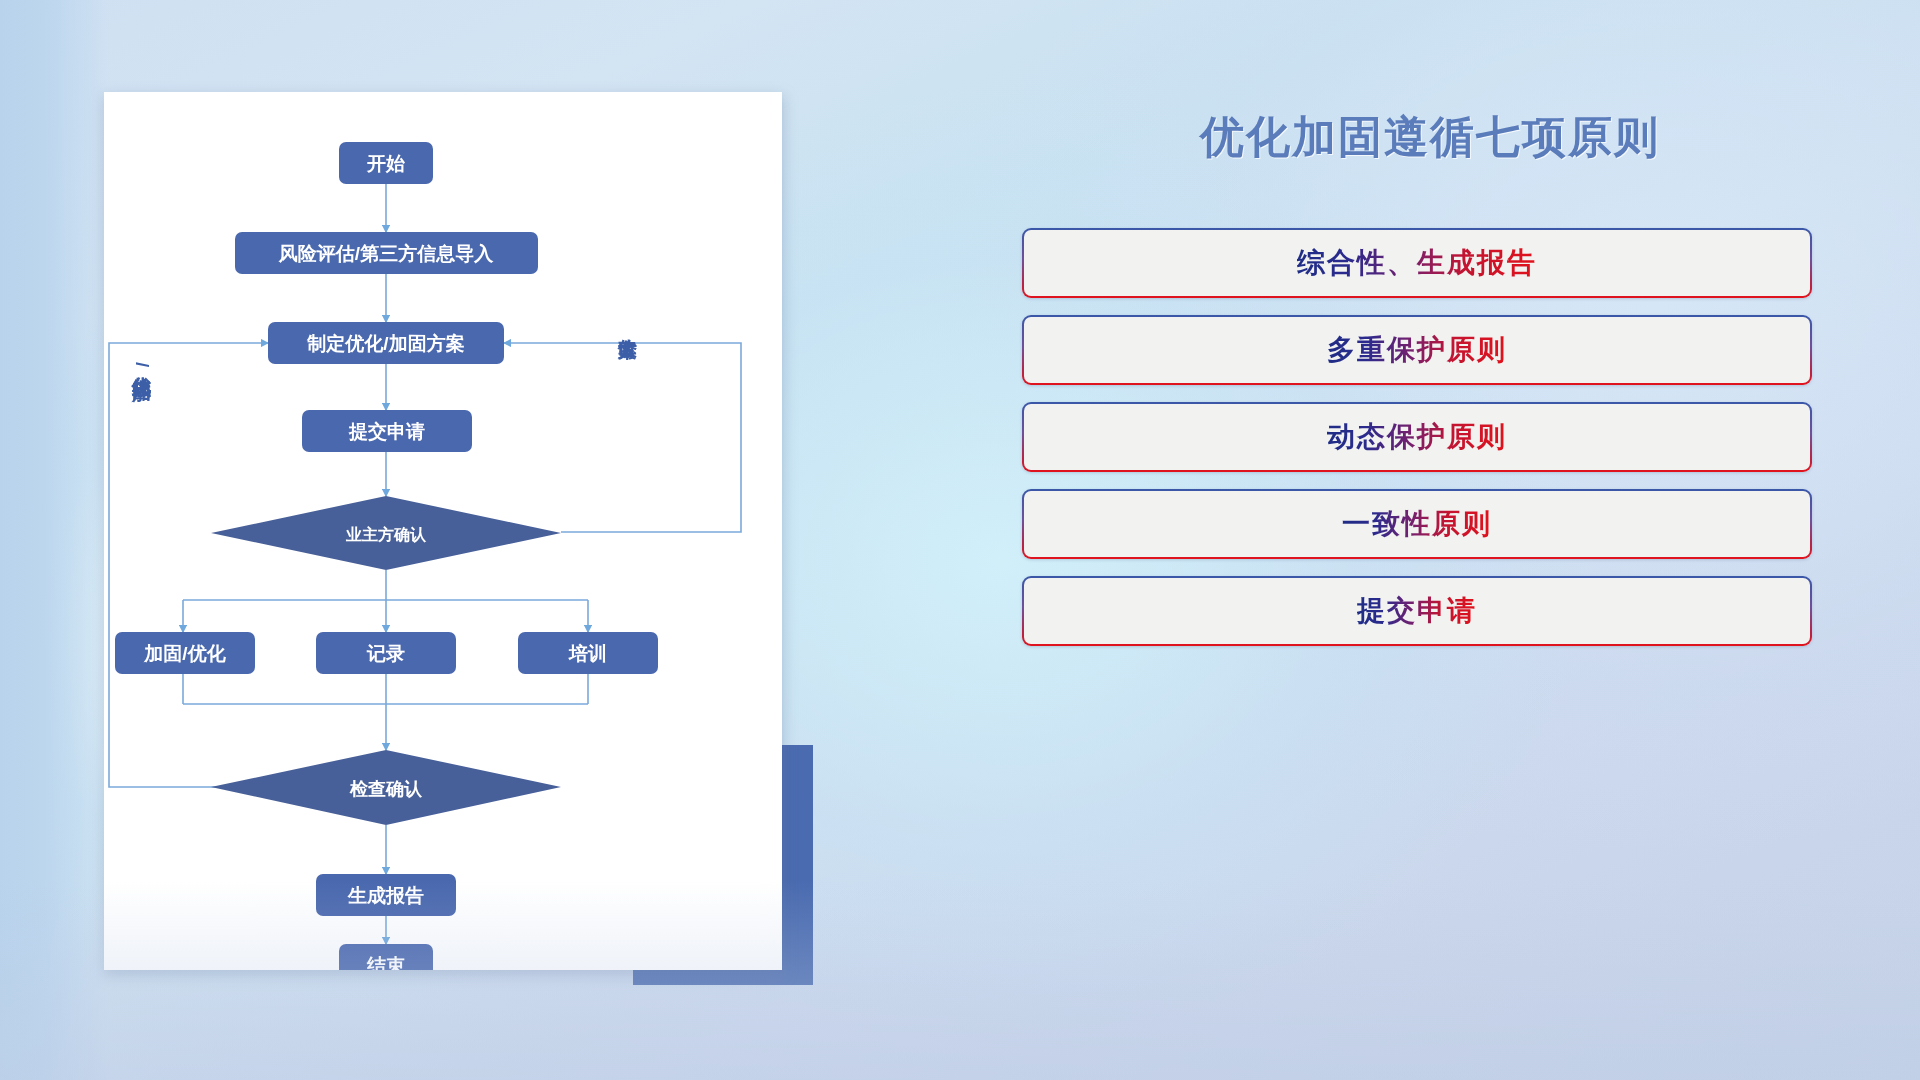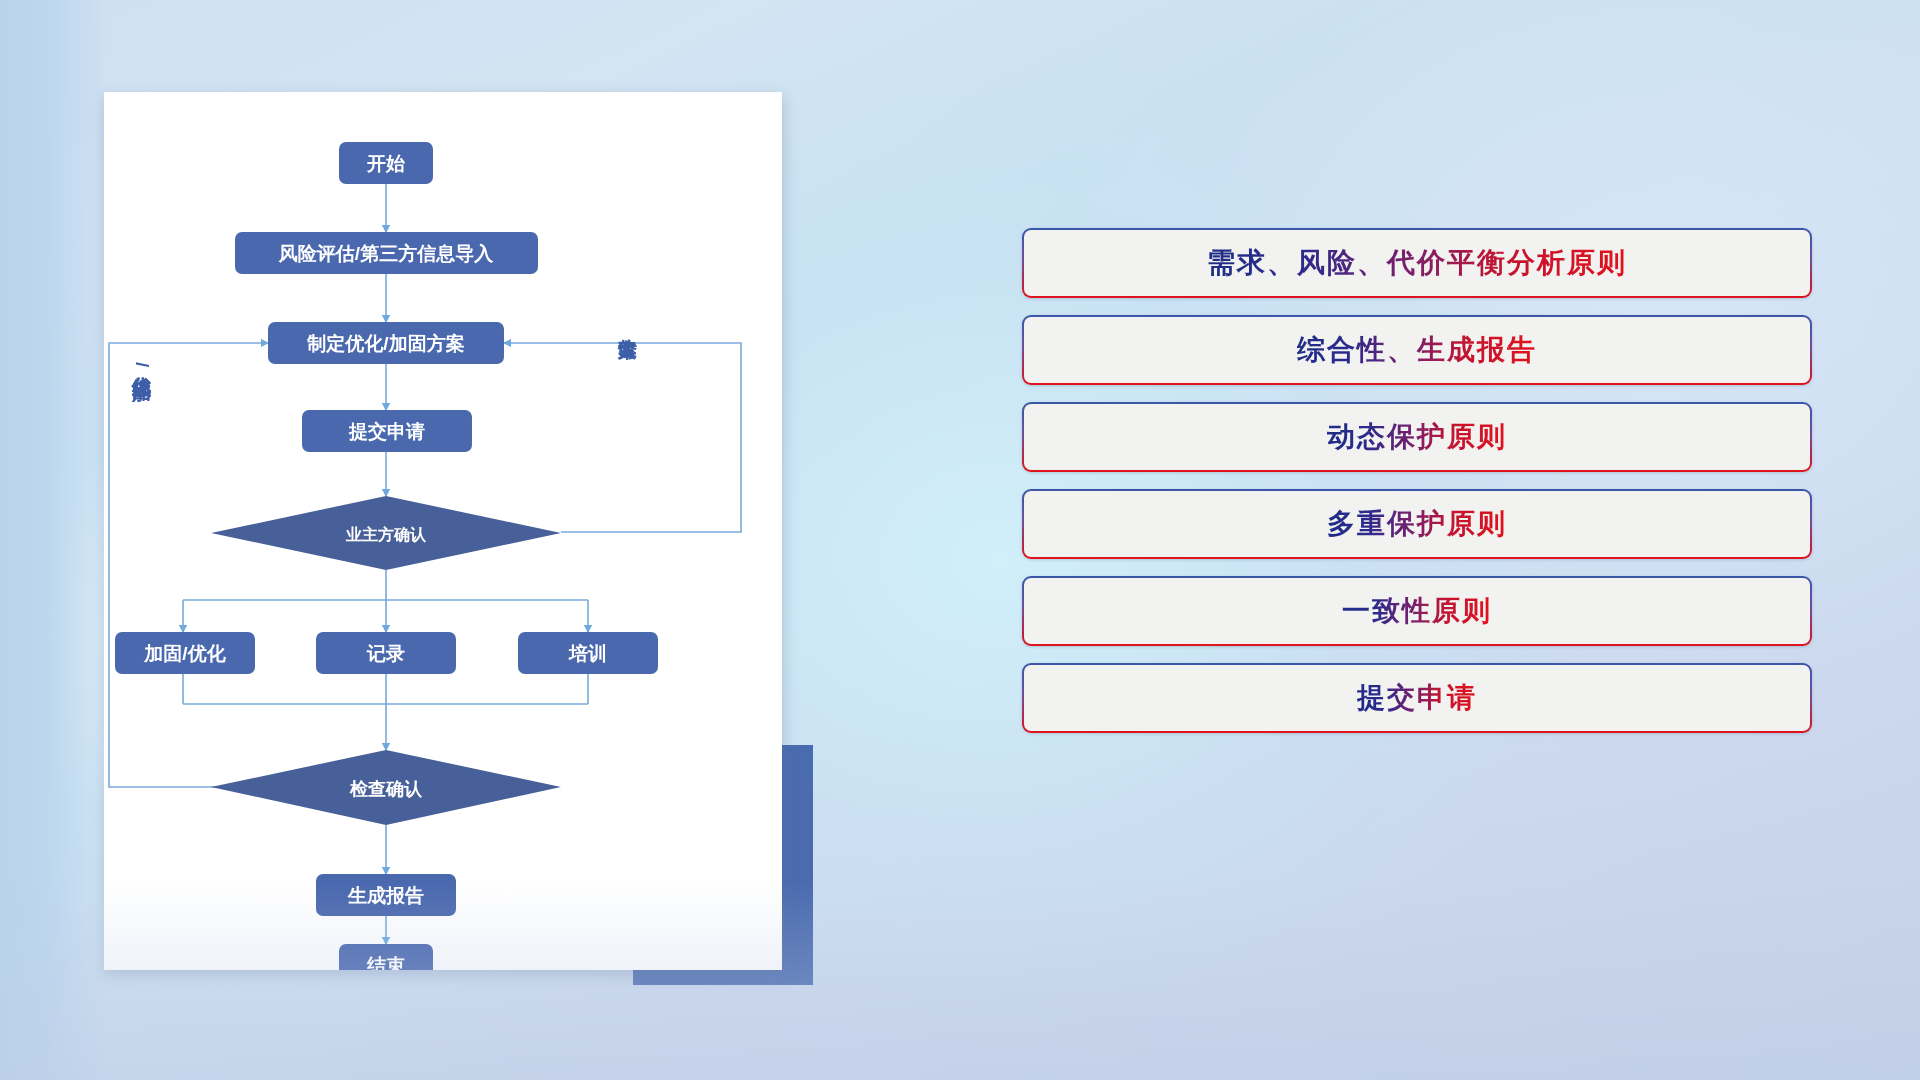--- a/index.html
+++ b/index.html
@@ -198,44 +198,40 @@
       </g>
 
       <text x="38" y="270" font-size="19" font-weight="bold" fill="#3d5fa8" writing-mode="tb" glyph-orientation-vertical="0" style="writing-mode: tb;" font-family="Liberation Sans, DejaVu Sans, sans-serif">继续优化/加固</text>
 
       <text x="524" y="232" font-size="19" font-weight="bold" fill="#3d5fa8" style="writing-mode: tb;" font-family="Liberation Sans, DejaVu Sans, sans-serif">方案修改</text>
     </svg>
   </div>
 
   <div id="right-pane">
 
+    <div id="deck-title">优化加固遵循七项原则</div>
 
     <div id="principle-list">
 
-      <div class="principle-card">
-        <div class="principle-inner">
-          <span class="principle-text">需求、风险、代价平衡分析原则</span>
-        </div>
-      </div>
 
       <div class="principle-card">
         <div class="principle-inner">
           <span class="principle-text">综合性、生成报告</span>
         </div>
       </div>
 
       <div class="principle-card">
         <div class="principle-inner">
+          <span class="principle-text">多重保护原则</span>
+        </div>
+      </div>
+
+      <div class="principle-card">
+        <div class="principle-inner">
           <span class="principle-text">动态保护原则</span>
-        </div>
-      </div>
-
-      <div class="principle-card">
-        <div class="principle-inner">
-          <span class="principle-text">多重保护原则</span>
         </div>
       </div>
 
       <div class="principle-card">
         <div class="principle-inner">
           <span class="principle-text">一致性原则</span>
         </div>
       </div>
 
       <div class="principle-card">

